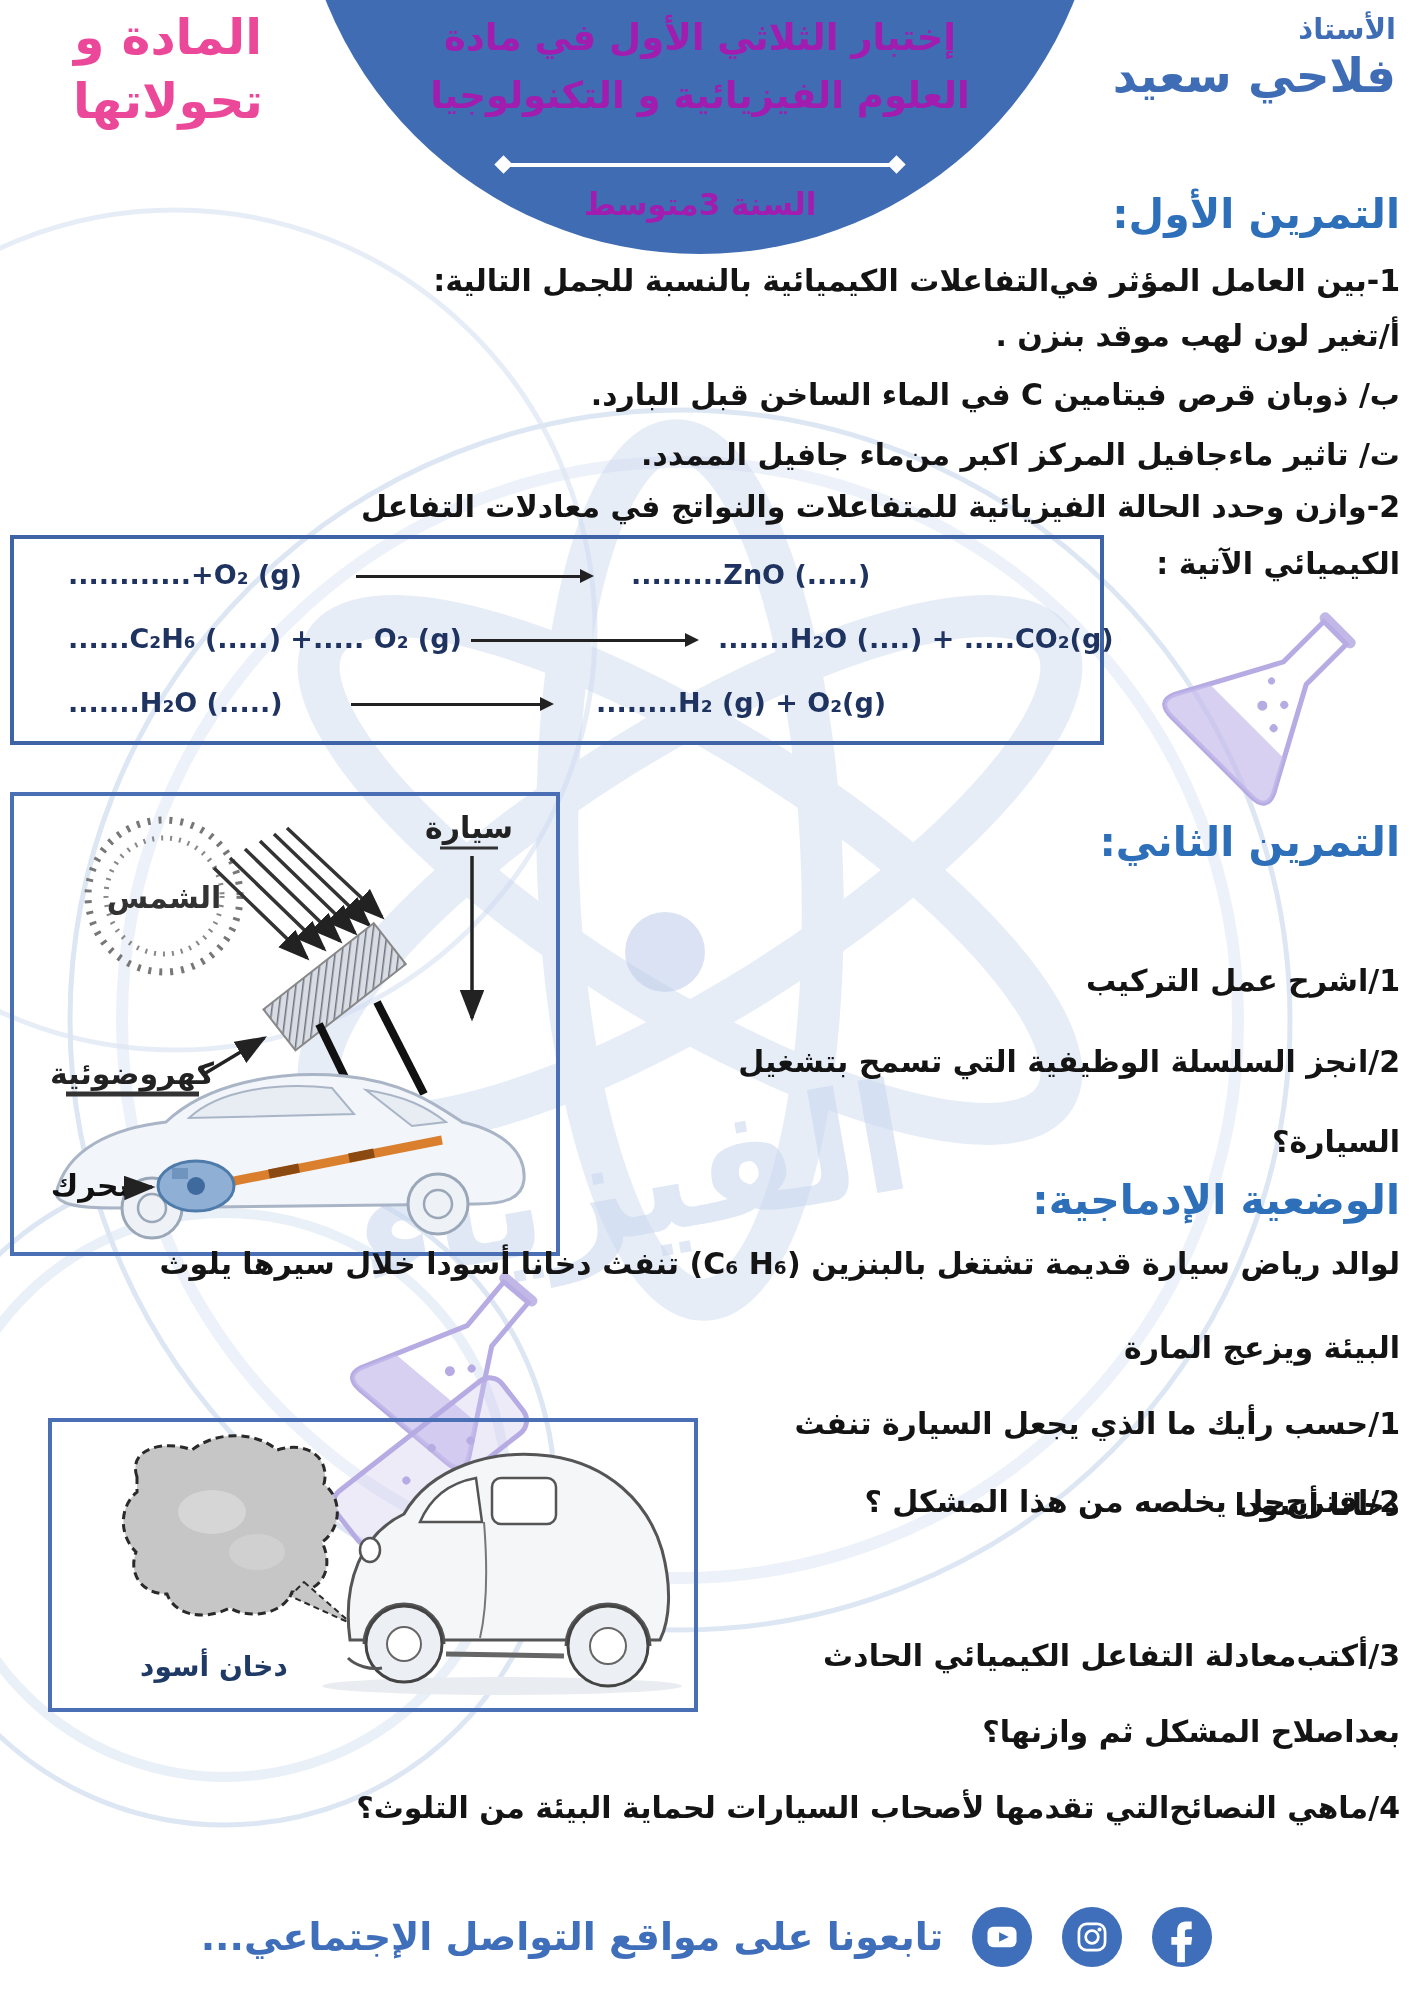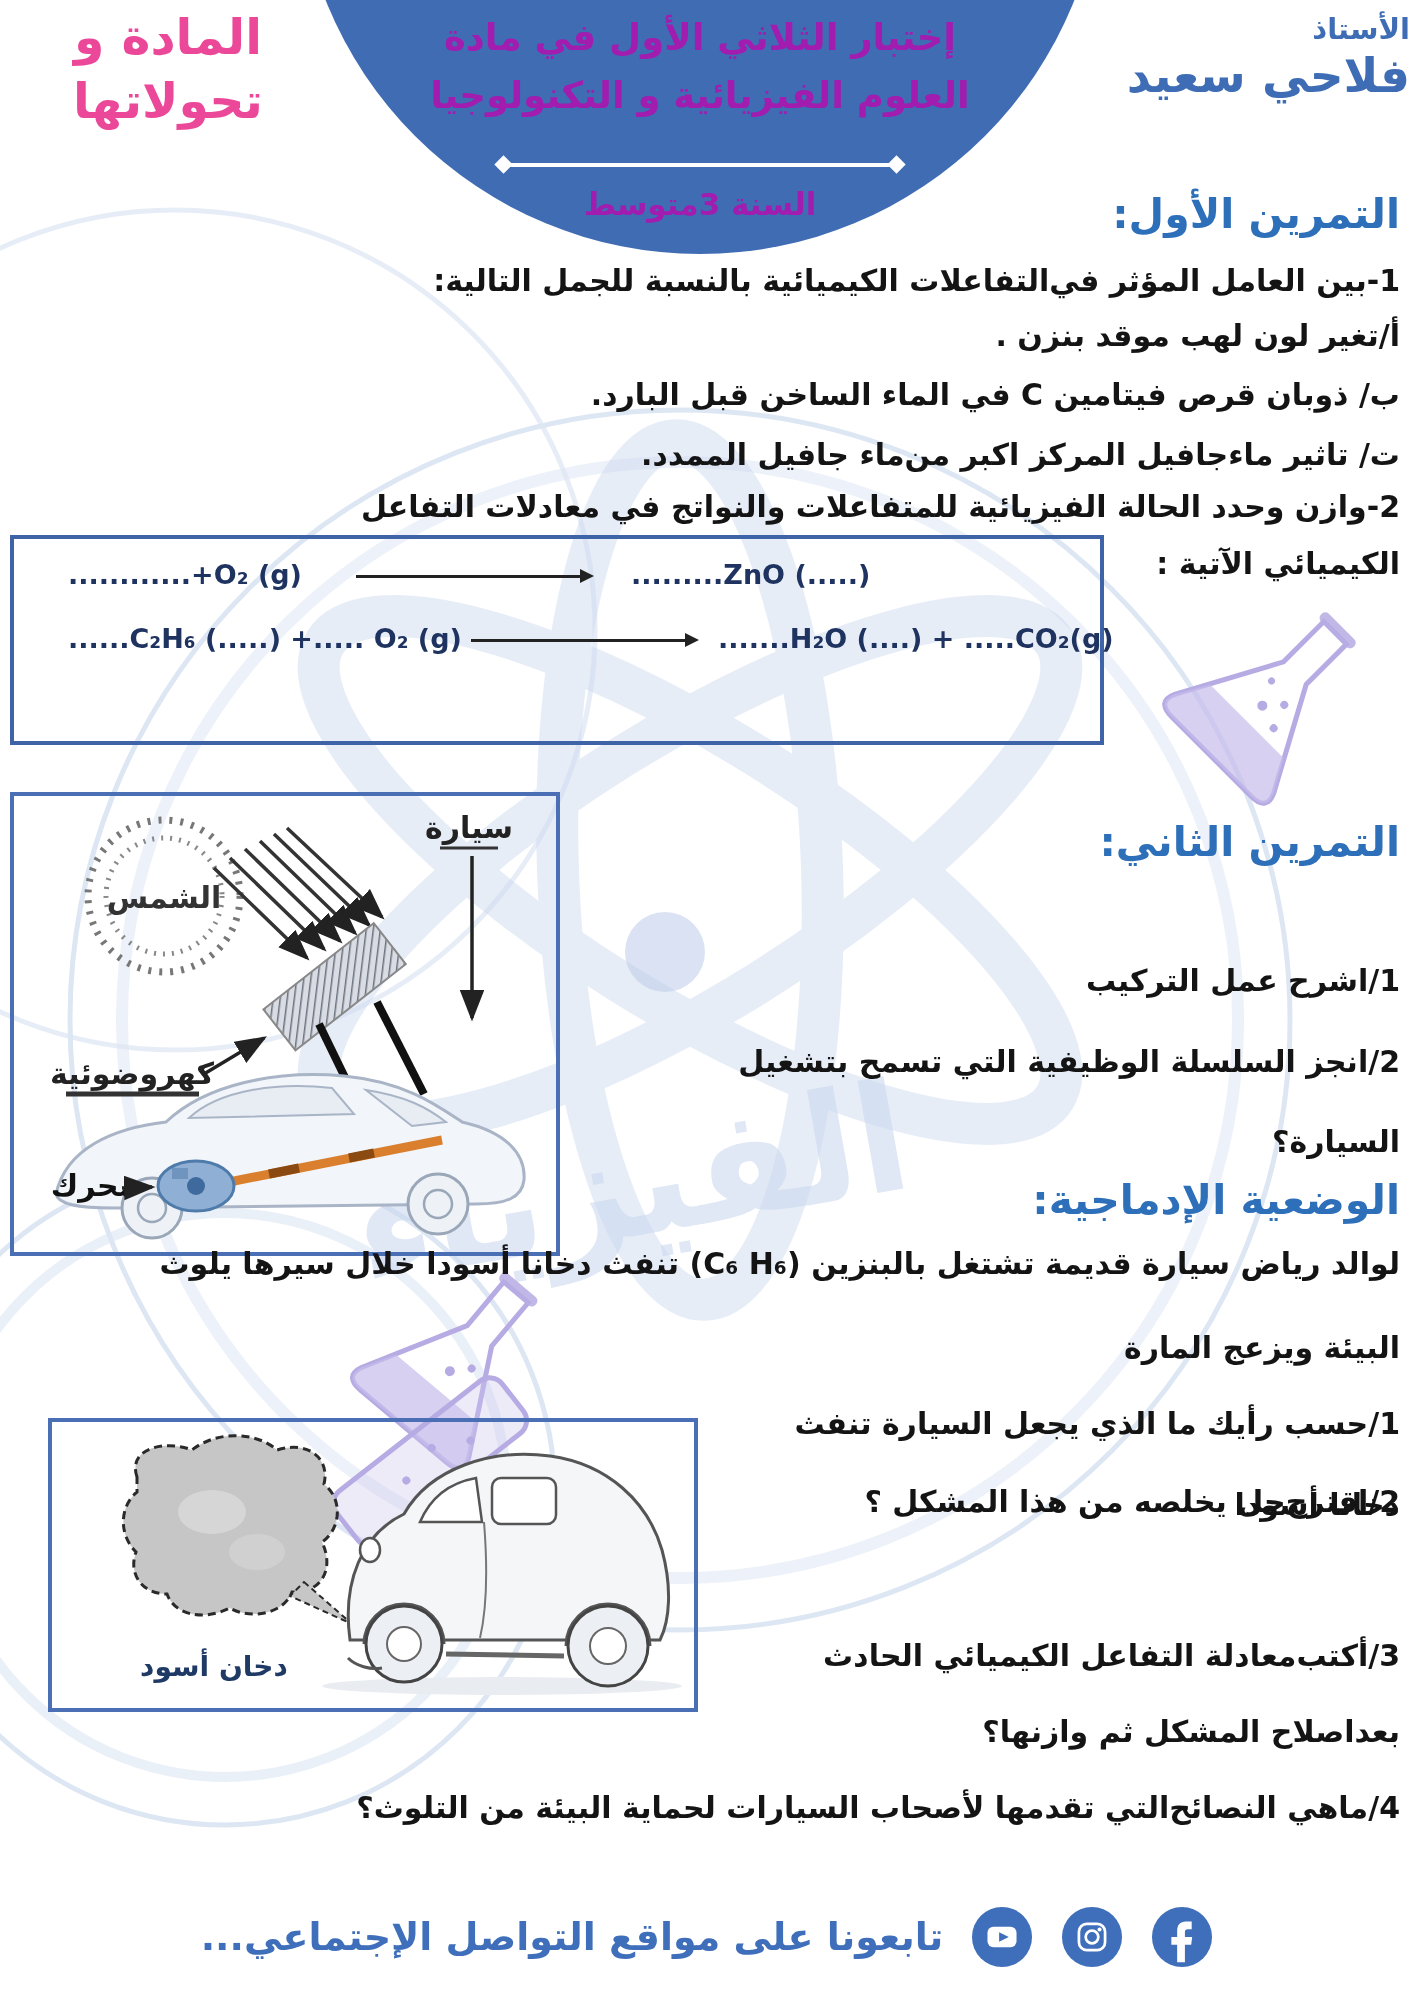--- a/index.html
+++ b/index.html
@@ -29,21 +29,21 @@
   .divider::before,.divider::after{
     content:""; position:absolute; top:-5px; width:13px; height:13px;
     background:#ffffff; transform:rotate(45deg);
   }
   .divider::before{left:-8px;} .divider::after{right:-8px;}
   .subject-title{
     position:absolute; left:18px; top:6px; width:300px; text-align:center;
     color:#ec4899; font-weight:700; font-size:49px; line-height:64px;
     direction:rtl; z-index:3;
   }
-  .teacher{position:absolute; right:4px; top:12px; text-align:right; direction:rtl; z-index:3;}
+  .teacher{position:absolute; right:18px; top:12px; text-align:right; direction:rtl; z-index:3;}
   .teacher .t-label{display:block; color:#3e6db6; font-weight:700; font-size:29px;}
   .teacher .t-name{display:block; color:#3e6db6; font-weight:700; font-size:47px; margin-top:2px;}
   
   .eq-box{
     position:absolute; left:10px; top:535px; width:1086px; height:202px;
     border:4px solid #3f63a7; z-index:2;
   }
   .eq-row{position:absolute; left:0; width:100%; height:40px; direction:ltr;margin-left:32px;}
   .eq-text{
     position:absolute; white-space:nowrap; font-weight:700; font-size:27px;
@@ -143,20 +143,25 @@
   <div class="eq-box">
     <div class="eq-row" style="top:20px;">
       <span class="eq-text" style="left:22px;">............+O₂ (g)</span>
       <div class="eq-arrow" style="left:310px; width:225px;"></div>
       <span class="eq-text" style="left:585px;">.........ZnO (.....)</span>
     </div>
     <div class="eq-row" style="top:84px;">
       <span class="eq-text" style="left:22px;">......C₂H₆ (.....) +..... O₂ (g)</span>
       <div class="eq-arrow" style="left:425px; width:215px;"></div>
       <span class="eq-text" style="left:672px;">.......H₂O (....) + .....CO₂(g)</span>
+    </div>
+    <div class="eq-row" style="top:148px;">
+      <span class="eq-text" style="left:22px;">.......H₂O (.....)</span>
+      <div class="eq-arrow" style="left:305px; width:190px;"></div>
+      <span class="eq-text" style="left:550px;">........H₂ (g) + O₂(g)</span>
     </div>
   </div>
 
   <div class="fig-box" style="left:10px; top:792px; width:542px; height:456px;">
     <svg width="542" height="456" viewBox="0 0 542 456">
       <defs>
         <marker id="ah" markerWidth="10" markerHeight="8" refX="8" refY="3.5" orient="auto">
           <path d="M0,0 L9,3.5 L0,7 Z" fill="#222"></path>
         </marker>
         <pattern id="hatch" width="7" height="7" patternUnits="userSpaceOnUse" patternTransform="rotate(45)">

